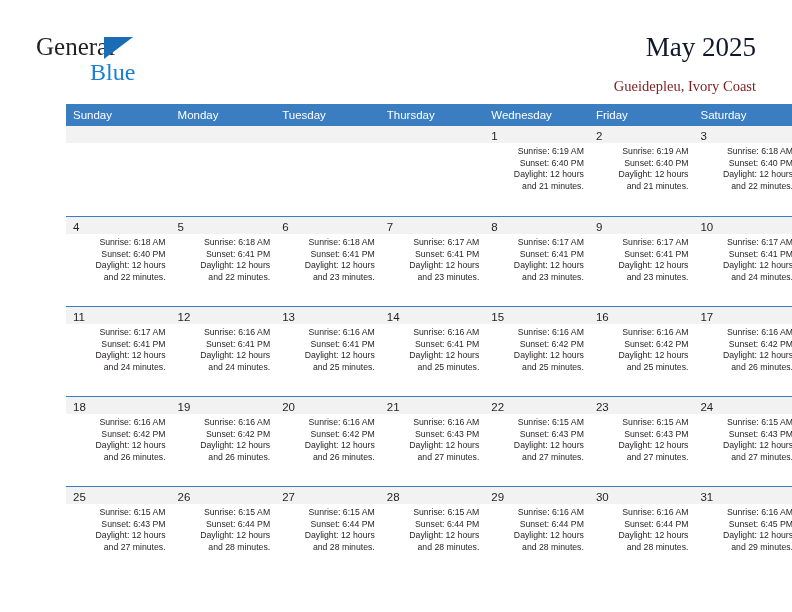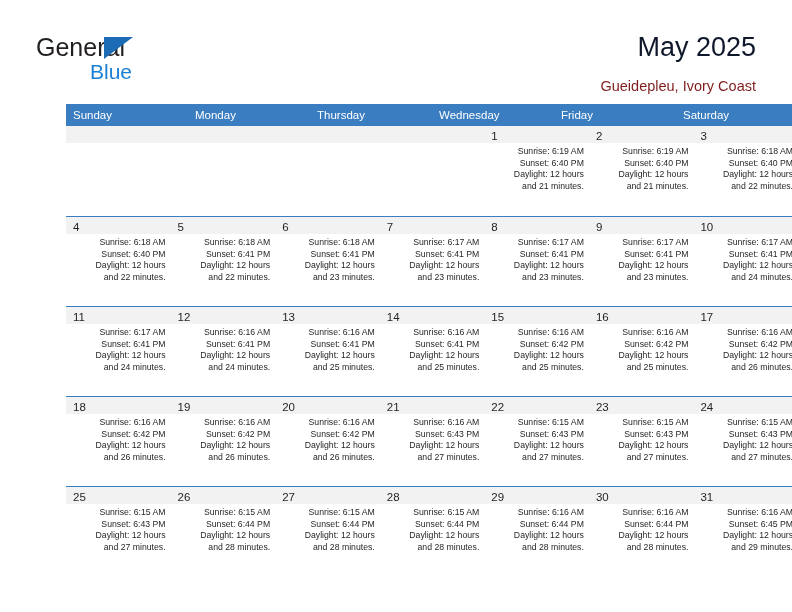--- a/index.html
+++ b/index.html
@@ -21,20 +21,21 @@
     box-sizing: border-box;
   }
 
   
   .top {
     position: absolute;
     left: 0;
     top: 0;
     width: 792px;
     height: 100px;
+    font-family: Liberation Serif, serif;
   }
   .logo {
     position: absolute;
     left: 36px;
     top: 34px;
     width: 180px;
     height: 56px;
   }
   .logo-general {
     position: absolute;
@@ -52,21 +53,21 @@
     top: 3px;
     width: 0;
     height: 0;
     border-left: 29px solid #1b6cb5;
     border-bottom: 22px solid transparent;
   }
   .logo-blue {
     position: absolute;
     left: 54px;
     top: 25px;
-    font-size: 21px;
+    font-size: 24px;
     color: #1b7fd4;
     line-height: 26px;
     font-weight: 400;
   }
   .title {
     position: absolute;
     right: 36px;
     top: 32px;
     font-size: 27px;
     color: #0f172a;
@@ -161,20 +162,21 @@
       <span class="logo-blue">Blue</span>
     </div>
     <div class="title">May 2025</div>
     <div class="subtitle">Gueidepleu, Ivory Coast</div>
   </div>
 
   <div class="calendar">
     <div class="weekdays">
         <div class="weekday">Sunday</div>
         <div class="weekday">Monday</div>
+        <div class="weekday">Tuesday</div>
         <div class="weekday">Thursday</div>
         <div class="weekday">Wednesday</div>
         <div class="weekday">Friday</div>
         <div class="weekday">Saturday</div>
       </div>
     <div class="weeks">
         <div class="week first">
           <div class="day empty">
             <div class="day-num-band"></div>
           </div>

